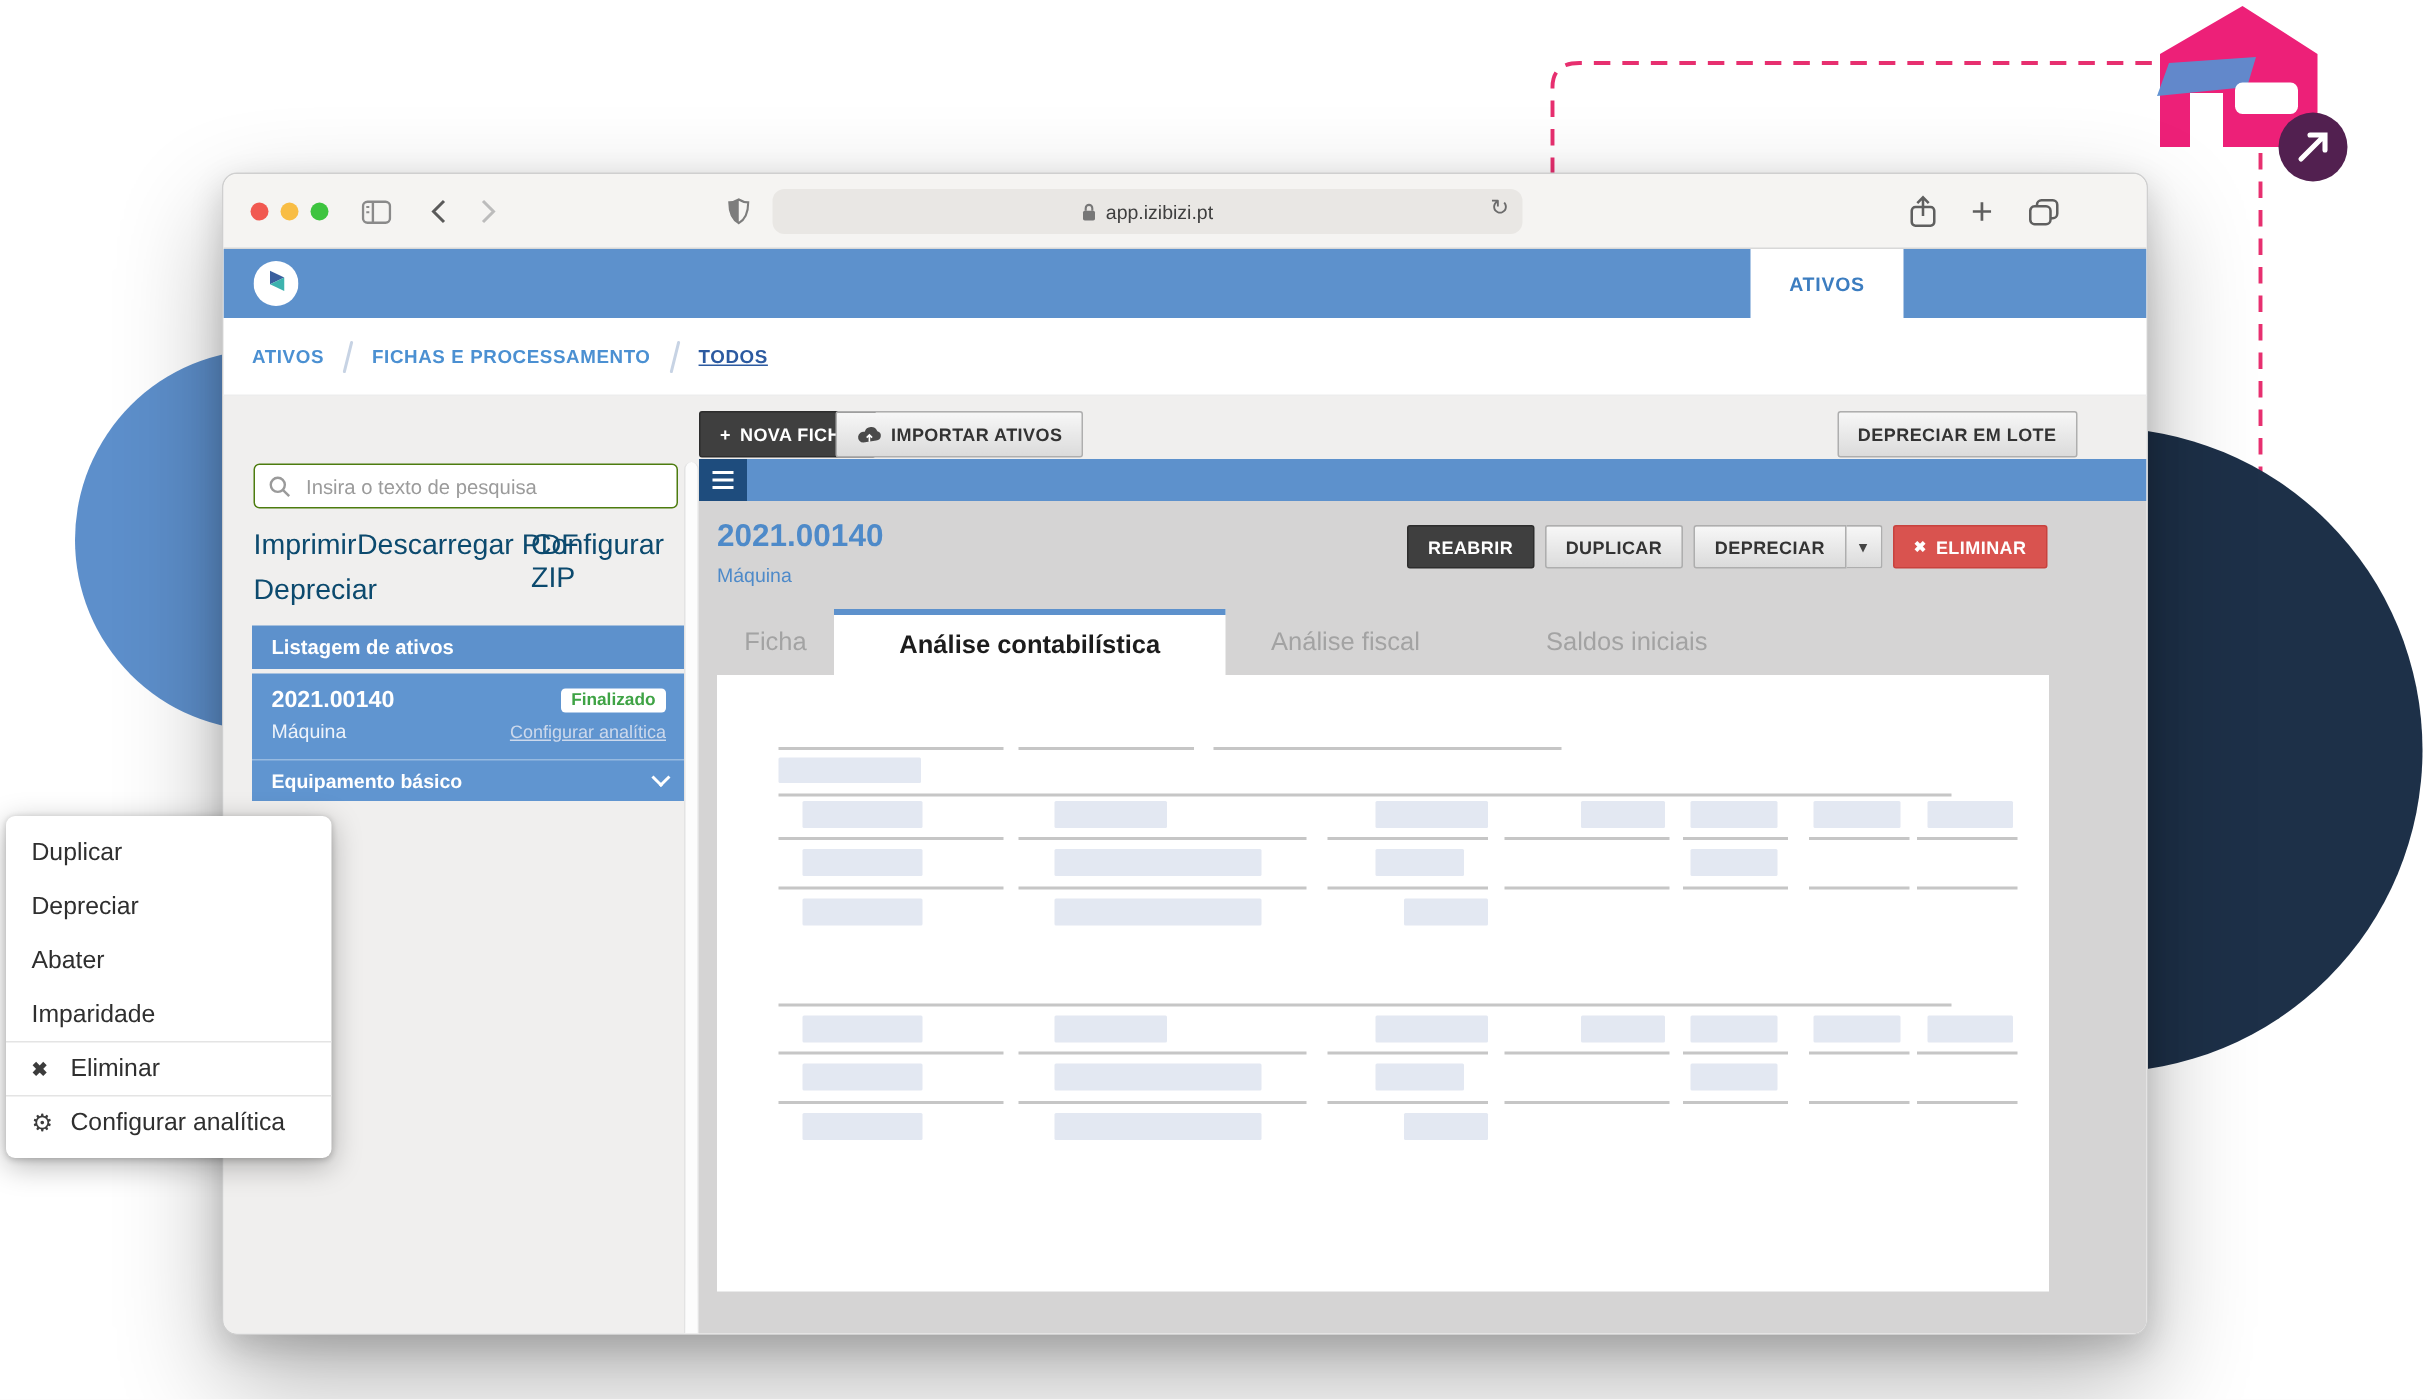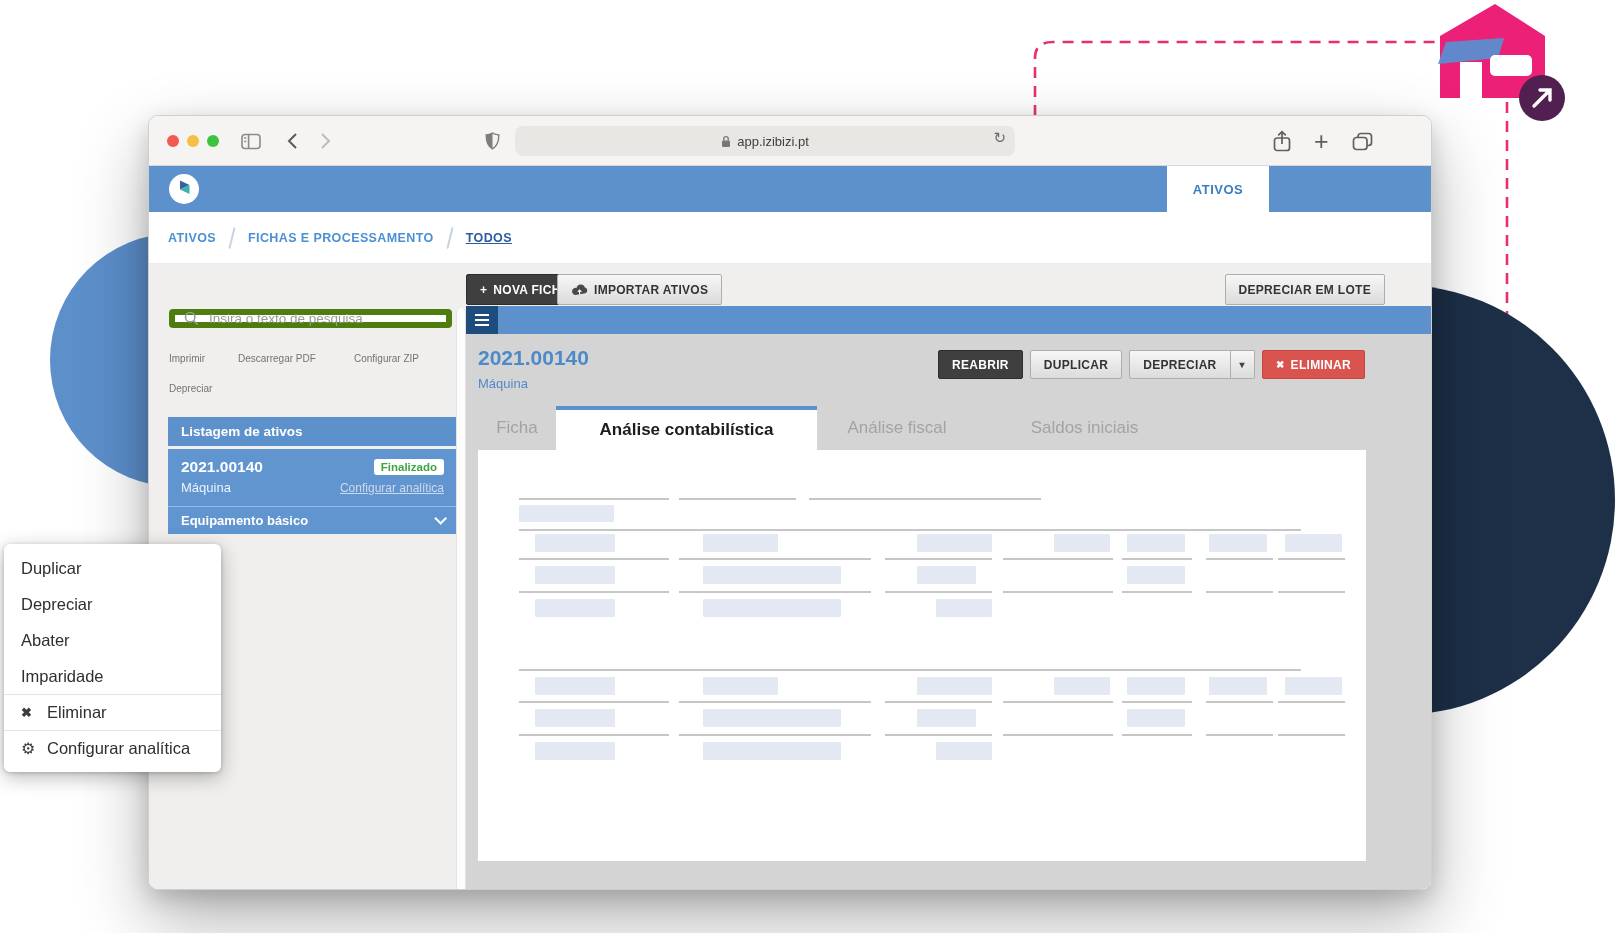--- a/index.html
+++ b/index.html
@@ -47,26 +47,26 @@
   .crumb-sep{width:2px;height:22px;background:#c7d3e4;transform:rotate(14deg);border-radius:2px;}
 
   
   .app-body{position:absolute;top:148px;left:0;right:0;bottom:0;background:#f0efee;}
   .sidebar{position:absolute;left:19px;top:0;width:288px;bottom:0;}
   .gutter{position:absolute;left:307px;top:44px;width:10px;bottom:0;background:#fcfcfc;
           border-left:1px solid #e3e3e3;border-right:1px solid #e3e3e3;border-radius:5px 5px 0 0;}
   .main{position:absolute;left:317px;right:0;top:0;bottom:0;}
 
   
-  .search-box{position:absolute;left:1px;top:45px;width:283px;height:19px;background:#fff;
-              border:6px solid #4d7c0f;border-radius:4px;display:flex;align-items:center;
+  .search-box{position:absolute;left:1px;top:45px;width:283px;height:30px;background:#fff;
+              border:1px solid #4d7c0f;border-radius:4px;display:flex;align-items:center;
               padding:0 9px;gap:8px;}
   .search-box input{border:0;outline:0;flex:1;font-family:inherit;font-size:13.5px;color:#555;background:transparent;}
   .search-box input::placeholder{color:#9b9b9b;}
-  .side-link{position:absolute;font-size:10px;color:#737373;cursor:pointer;}
+  .side-link{position:absolute;font-size:19px;color:#0c4a6e;cursor:pointer;}
   .list-header{position:absolute;left:0;top:153px;width:288px;height:29px;background:#5d91cc;
                color:#fff;font-weight:bold;font-size:13.5px;line-height:29px;padding-left:13px;}
   .asset-card{position:absolute;left:0;top:185px;width:288px;height:85px;background:#6095d0;color:#fff;}
   .card-top{padding:9px 12px 0 13px;}
   .card-row{display:flex;align-items:center;}
   .asset-code{font-size:15.5px;font-weight:bold;}
   .badge{margin-left:auto;background:#fff;color:#3fa345;font-size:11.5px;font-weight:bold;
          padding:2px 7px;border-radius:3px;}
   .asset-type{font-size:13px;color:#eef3fa;margin-top:4px;}
   .card-config{margin-left:auto;font-size:12px;color:#cdd9ec;text-decoration:underline;cursor:pointer;}

